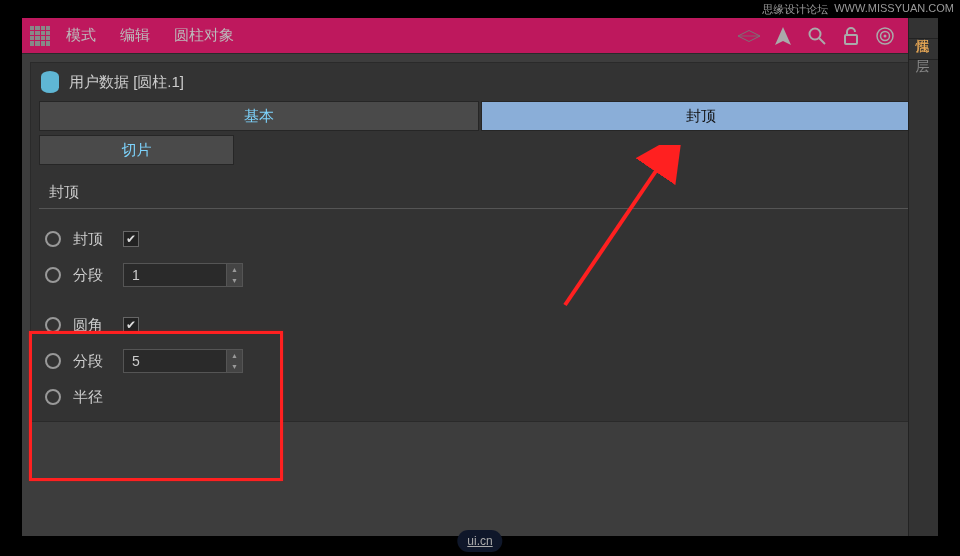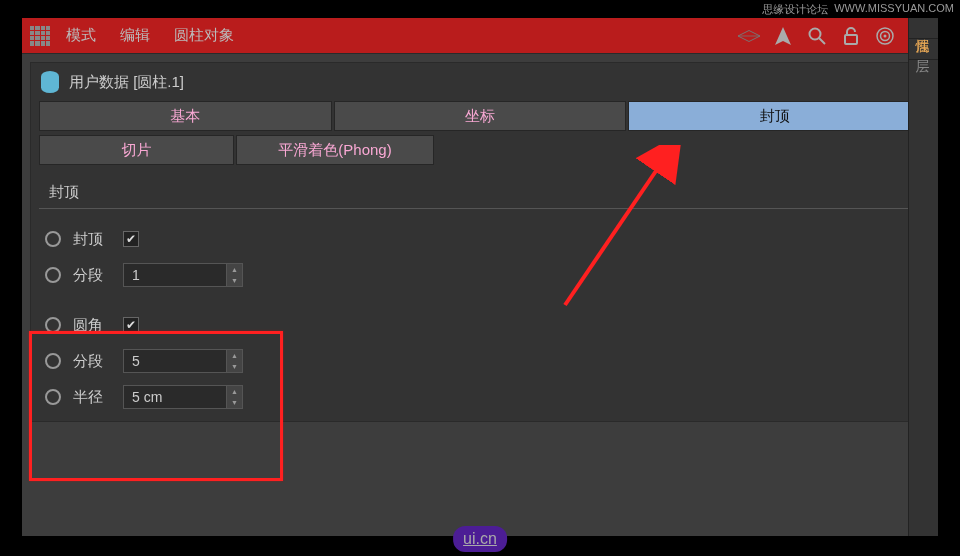--- a/index.html
+++ b/index.html
@@ -1,48 +1,48 @@
 <!DOCTYPE html>
 <html><head>
 <meta charset="utf-8">
 <style>
 * { box-sizing: border-box; margin: 0; padding: 0; font-family: "Microsoft YaHei", Arial, sans-serif; }
 body { background: #000; width: 960px; height: 556px; position: relative; overflow: hidden; }
 .frame { position: absolute; left: 22px; top: 18px; width: 916px; height: 518px; background: #3d3d3d; }
-.menubar { display: flex; align-items: center; height: 36px; padding: 0 8px; background: #b91c1c; border-bottom: 1px solid #2a2a2a; }
+.menubar { display: flex; align-items: center; height: 36px; padding: 0 8px; background: #be185d; border-bottom: 1px solid #2a2a2a; }
 .grid-icon { width: 20px; height: 20px; margin-right: 16px; display: grid; grid-template-columns: repeat(4,1fr); grid-template-rows: repeat(4,1fr); gap: 1px; }
 .grid-icon span { background: #888; }
 .menu-item { color: #bbb; font-size: 15px; margin-right: 24px; cursor: pointer; }
 .menu-spacer { flex: 1; }
 .toolbar-icon { color: #888; margin-left: 12px; width: 22px; height: 22px; display: flex; align-items: center; justify-content: center; }
 .panel { background: #333; margin: 8px; border: 1px solid #2a2a2a; }
 .obj-header { display: flex; align-items: center; padding: 8px 10px; color: #ccc; font-size: 15px; }
 .cyl-icon { width: 18px; height: 22px; margin-right: 10px; position: relative; }
 .cyl-icon::before { content: ""; position: absolute; left: 0; top: 0; width: 18px; height: 22px; background: #5fb6d4; border-radius: 50%/25%; }
 .tabs { display: flex; gap: 2px; padding: 0 8px; }
-.tab { flex: 1; height: 30px; display: flex; align-items: center; justify-content: center; background: #4a4a4a; color: #f9a8d4; font-size: 15px; border: 1px solid #262626; cursor: pointer; }
+.tab { flex: 1; height: 30px; display: flex; align-items: center; justify-content: center; background: #4a4a4a; color: #7dd3fc; font-size: 15px; border: 1px solid #262626; cursor: pointer; }
 .tab.active { background: #8aaed8; color: #111; }
 .tabs.row2 { margin-top: 4px; }
 .tabs.row2 .tab { flex: 0 0 195px; }
 .tabs.row2 .tab:first-child { flex: 0 0 195px; }
 .tabs.row2 .tab.phong { flex: 0 0 198px; }
 .section-title { color: #ccc; font-size: 15px; padding: 12px 10px 6px; border-bottom: 1px solid #555; margin: 6px 8px; }
 .props { padding: 6px 14px; }
 .prop-row { display: flex; align-items: center; height: 36px; }
 .radio { width: 16px; height: 16px; border: 2px solid #999; border-radius: 50%; margin-right: 12px; display: flex; align-items: center; justify-content: center; }
 .label { color: #ccc; font-size: 15px; width: 50px; }
 .checkbox { width: 16px; height: 16px; background: #222; border: 1px solid #666; display: flex; align-items: center; justify-content: center; color: #ddd; font-size: 12px; }
 .num-input { width: 120px; height: 24px; background: #2a2a2a; border: 1px solid #555; color: #ccc; font-size: 14px; padding: 0 8px; display: flex; align-items: center; position: relative; }
 .num-input .stepper { position: absolute; right: 0; top: 0; bottom: 0; width: 16px; background: #444; border-left: 1px solid #555; display: flex; flex-direction: column; }
 .num-input .stepper span { flex: 1; display: flex; align-items: center; justify-content: center; color: #999; font-size: 7px; }
 .highlight-box { position: absolute; border: 3px solid #ff2020; pointer-events: none; box-shadow: 0 0 2px rgba(255,0,0,.4); }
 .highlight-a { left: 29px; top: 331px; width: 254px; height: 150px; }
 .arrow { position: absolute; pointer-events: none; }
 .watermark-top { position: absolute; right: 0; top: 0; color: #999; font-size: 11px; background: #000; padding: 2px 6px; display: flex; gap: 6px; }
-.watermark-bot { position: absolute; left: 50%; bottom: 4px; transform: translateX(-50%); background: #4c1d95; color: #aaa; font-size: 16px; padding: 4px 10px; border-radius: 12px; text-decoration: underline; }
+.watermark-bot { position: absolute; left: 50%; bottom: 4px; transform: translateX(-50%); background: #0f172a; color: #aaa; font-size: 12px; padding: 4px 10px; border-radius: 12px; text-decoration: underline; }
 .side-tabs { position: absolute; right: 0; top: 0; bottom: 0; width: 30px; background: #333; display: flex; flex-direction: column; border-left: 1px solid #222; }
 .side-tab { writing-mode: vertical-rl; padding: 10px 6px; font-size: 14px; color: #888; border-bottom: 1px solid #222; cursor: pointer; }
 .side-tab.active { color: #e6a755; }
 </style>
 </head>
 <body>
 
 <div class="watermark-top">
   <span>思缘设计论坛</span>
   <span>WWW.MISSYUAN.COM</span>
@@ -113,26 +113,24 @@
   </div>
 
   <div class="panel">
     <div class="obj-header">
       <div class="cyl-icon"></div>
       <span>用户数据 [圆柱.1]</span>
     </div>
 
     <div class="tabs">
       <div class="tab">基本</div>
-      <div class="tab">坐标</div>
       <div class="tab active">封顶</div>
     </div>
     <div class="tabs row2">
       <div class="tab">切片</div>
-      <div class="tab phong">平滑着色(Phong)</div>
     </div>
 
     <div class="section-title">封顶</div>
 
     <div class="props">
       <div class="prop-row">
         <div class="radio"></div>
         <div class="label">封顶</div>
         <div class="checkbox">✔</div>
       </div>
@@ -162,27 +160,20 @@
           <span>5</span>
           <div class="stepper">
               <span>▲</span>
               <span>▼</span>
             </div>
         </div>
       </div>
       <div class="prop-row">
         <div class="radio"></div>
         <div class="label">半径</div>
-        <div class="num-input">
-          <span>5 cm</span>
-          <div class="stepper">
-              <span>▲</span>
-              <span>▼</span>
-            </div>
-        </div>
       </div>
     </div>
   </div>
 
   <div class="side-tabs">
     <div class="side-tab active">属性</div>
     <div class="side-tab">层</div>
   </div>
 </div>
 

